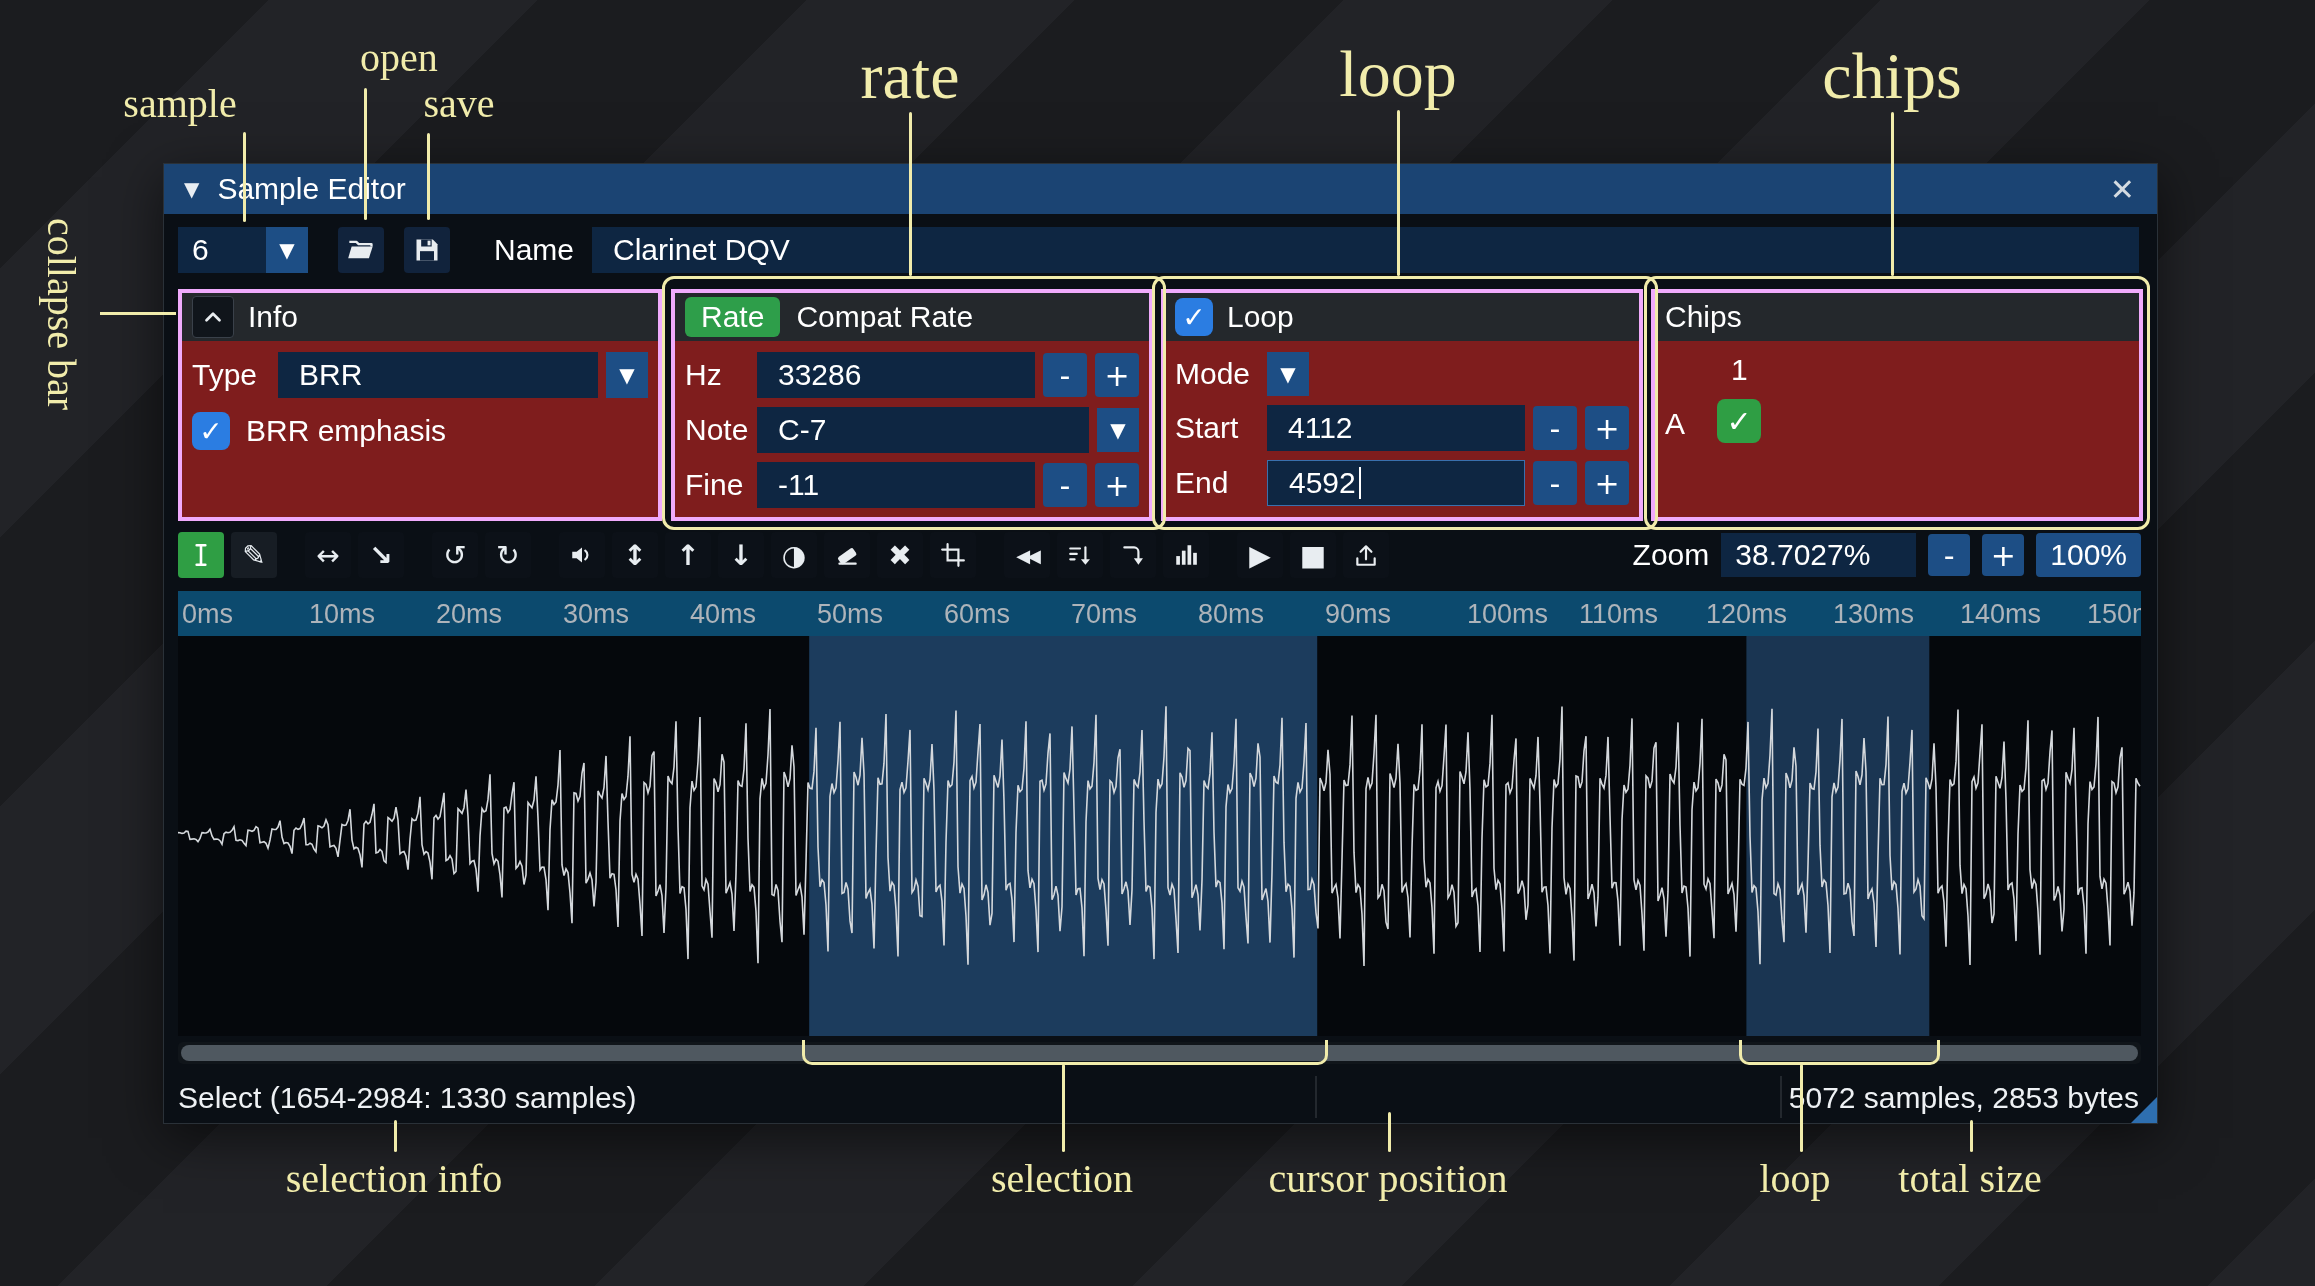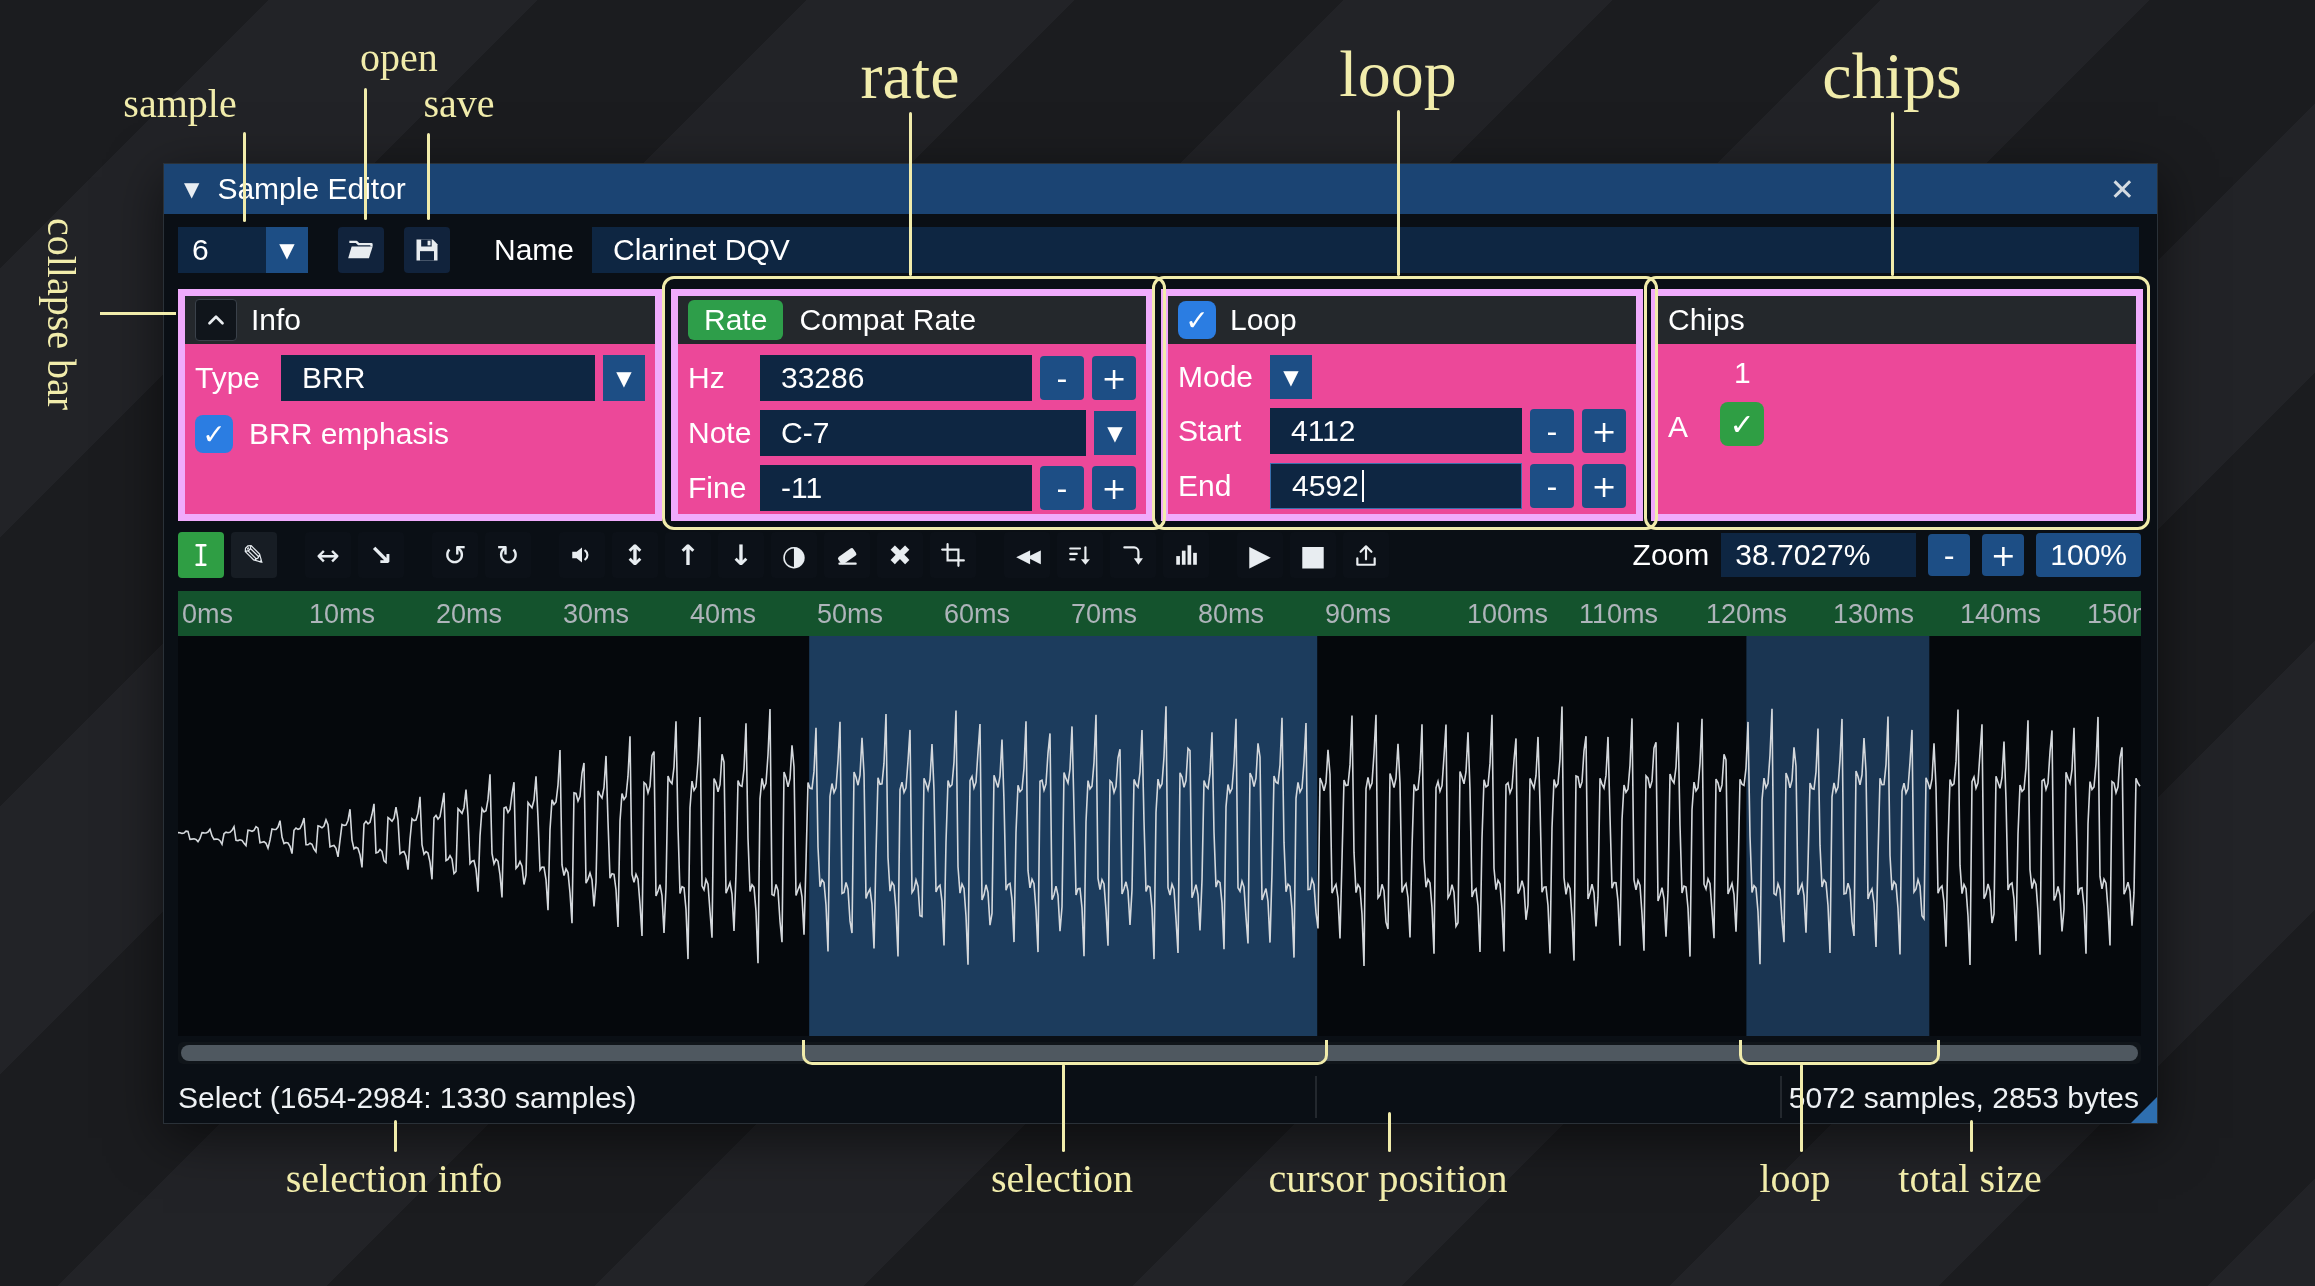--- a/index.html
+++ b/index.html
@@ -14,21 +14,21 @@
   .titlebar .tri{margin-left:20px;font-size:20px;color:#e8edf2;}
   .titlebar .title{margin-left:18px;}
   .titlebar .close{margin-left:auto;margin-right:22px;font-size:30px;color:#d4dbe1;cursor:default;}
   .glyph{font-family:"DejaVu Sans",sans-serif;}
   
   .samplerow{position:absolute;left:0;top:61px;right:0;height:50px;display:flex;align-items:center;color:#fff;font-size:30px;}
   .field{background:#0e2642;height:46px;display:flex;align-items:center;padding:0 14px;color:#fff;font-size:30px;box-sizing:border-box;}
   .ddarrow{width:42px;height:46px;background:#1d4e85;display:flex;align-items:center;justify-content:center;color:#fff;font-size:20px;flex:0 0 auto;}
   .ibtn{width:46px;height:46px;background:#11233c;display:flex;align-items:center;justify-content:center;border-radius:4px;}
   
-  .panel{position:absolute;top:125px;height:232px;background:#ec4899;border:7px solid #f0abfc;box-sizing:border-box;}
+  .panel{position:absolute;top:125px;height:232px;background:#7f1d1d;border:4px solid #f0abfc;box-sizing:border-box;}
   .phead{height:48px;background:#24282c;display:flex;align-items:center;color:#fff;font-size:30px;padding:0 10px;gap:14px;box-sizing:border-box;}
   .pbody{position:relative;padding:2px 10px 0 10px;height:calc(100% - 48px);box-sizing:border-box;}
   .prow{display:flex;align-items:center;margin-top:9px;gap:8px;}
   .plabel{color:#fff;font-size:30px;flex:0 0 auto;}
   .grow{flex:1;min-width:0;padding-left:21px;}
   .sq{width:44px;height:44px;background:#1d4e85;color:#fff;font-size:30px;display:flex;align-items:center;justify-content:center;border-radius:4px;flex:0 0 auto;}
   .cb{width:38px;height:38px;background:#2b7de2;border-radius:8px;color:#fff;font-size:28px;display:flex;align-items:center;justify-content:center;flex:0 0 auto;}
   .badge{background:#2e9e4a;color:#fff;border-radius:6px;padding:3px 16px;font-size:30px;}
   .collapsebtn{width:40px;height:40px;background:#10151b;border:1px solid #3a414a;border-radius:4px;display:flex;align-items:center;justify-content:center;flex:0 0 auto;}
   .caret{display:inline-block;width:2px;height:32px;background:#fff;margin-left:3px;}
@@ -37,21 +37,21 @@
   .toolbar{position:absolute;left:14px;right:16px;top:365px;height:52px;display:flex;align-items:center;gap:7px;}
   .tbtn{width:46px;height:46px;background:#0c1118;border-radius:4px;display:flex;align-items:center;justify-content:center;color:#e8edf1;font-size:28px;flex:0 0 auto;}
   .tbtn.active{background:#2f9e44;}
   .tbtn.semi{background:#171d24;}
   .tbtn .b{font-weight:bold;}
   .tgap{width:14px;flex:0 0 auto;}
   .zoomwrap{margin-left:auto;display:flex;align-items:center;gap:12px;color:#fff;font-size:30px;}
   .zoomfield{width:195px;height:44px;}
   .bluebtn{height:44px;background:#1d4e85;color:#fff;font-size:30px;display:flex;align-items:center;justify-content:center;border-radius:4px;padding:0 14px;}
   
-  .ruler{position:absolute;left:14px;top:427px;width:1963px;height:45px;background:#14532d;overflow:hidden;}
+  .ruler{position:absolute;left:14px;top:427px;width:1963px;height:45px;background:#0c4a6e;overflow:hidden;}
   .rlabel{position:absolute;top:8px;color:#aeb4ba;font-size:27px;white-space:nowrap;}
   .wave{position:absolute;left:14px;top:472px;width:1963px;height:400px;background:#05080c;overflow:hidden;}
   .scroll{position:absolute;left:14px;top:878px;width:1963px;height:22px;background:#10151a;border-radius:5px;}
   .thumb{position:absolute;left:3px;right:3px;top:3px;bottom:3px;background:#4f5860;border-radius:9px;}
   .status{position:absolute;left:0;right:0;top:908px;height:51px;color:#eef1f4;font-size:30px;display:flex;align-items:center;}
   .statussep{position:absolute;width:2px;height:42px;top:912px;background:#23282e;}
   .grip{position:absolute;right:0;bottom:0;width:0;height:0;border-left:26px solid transparent;border-bottom:26px solid #2e6fb0;}
   
   .ann{position:absolute;color:#f1ecab;font-family:"Liberation Serif",serif;z-index:30;white-space:nowrap;transform:translateX(-50%);}
   .ann.big{font-size:66px;}

